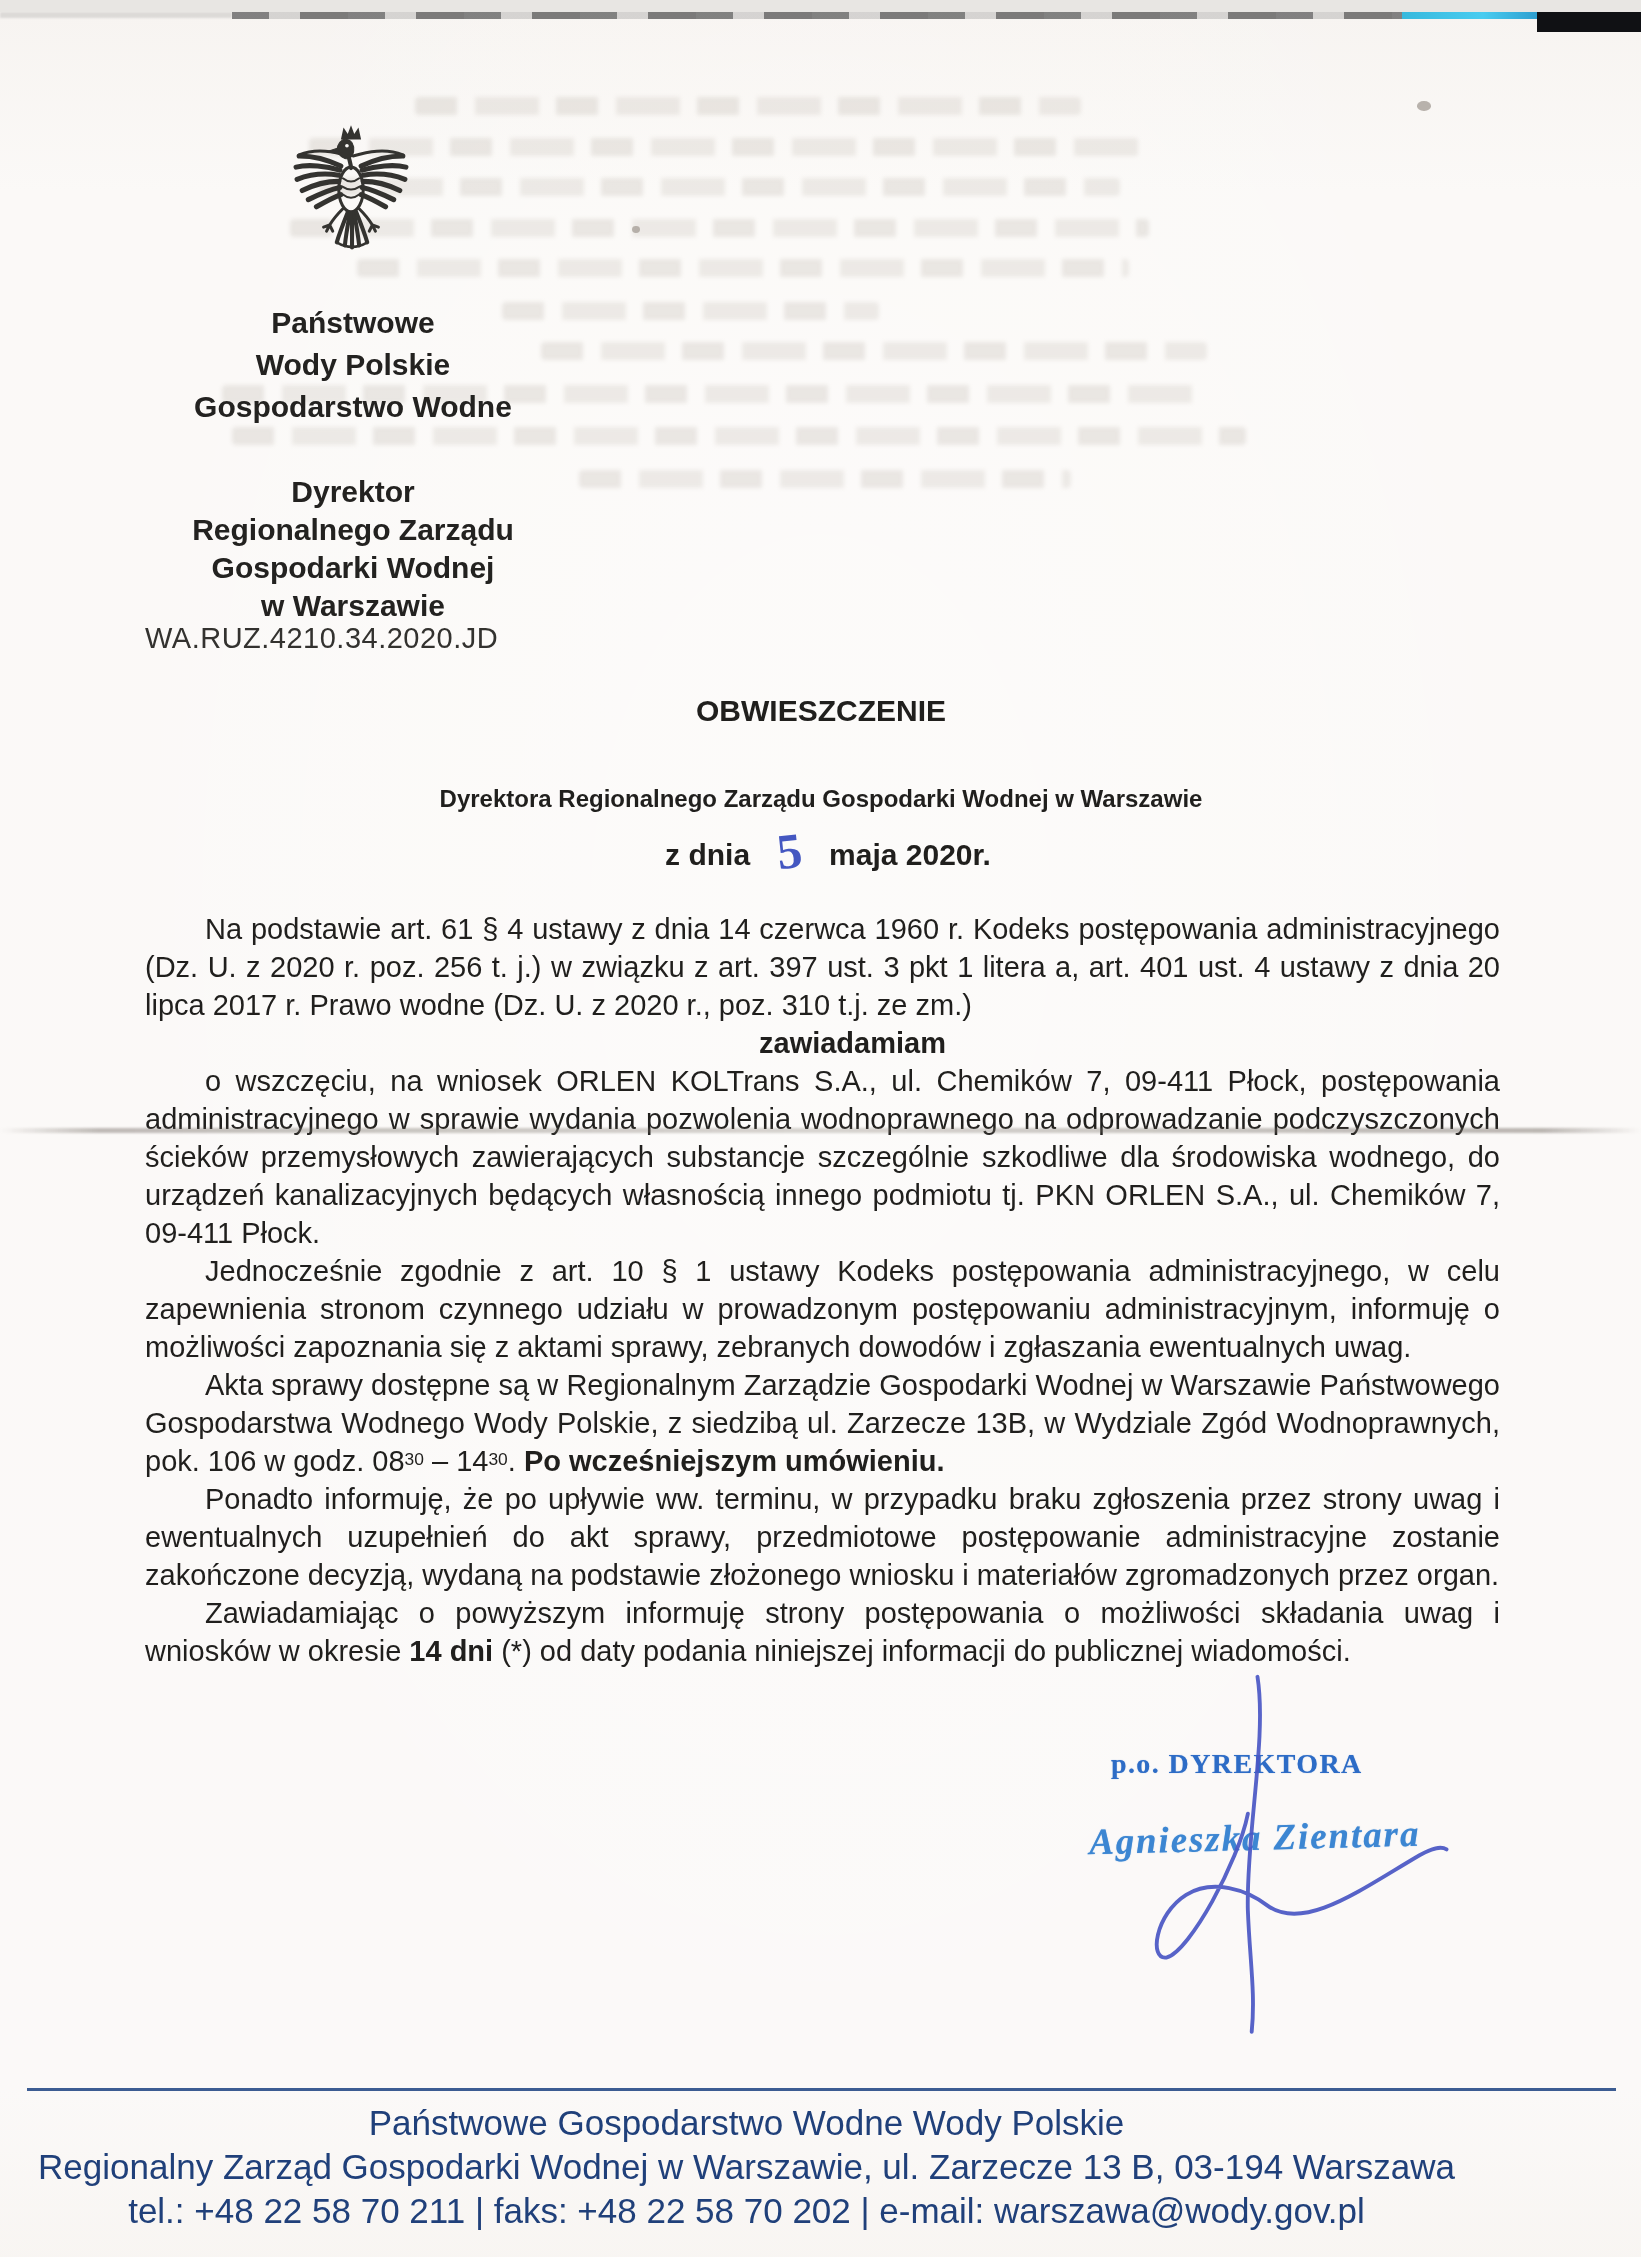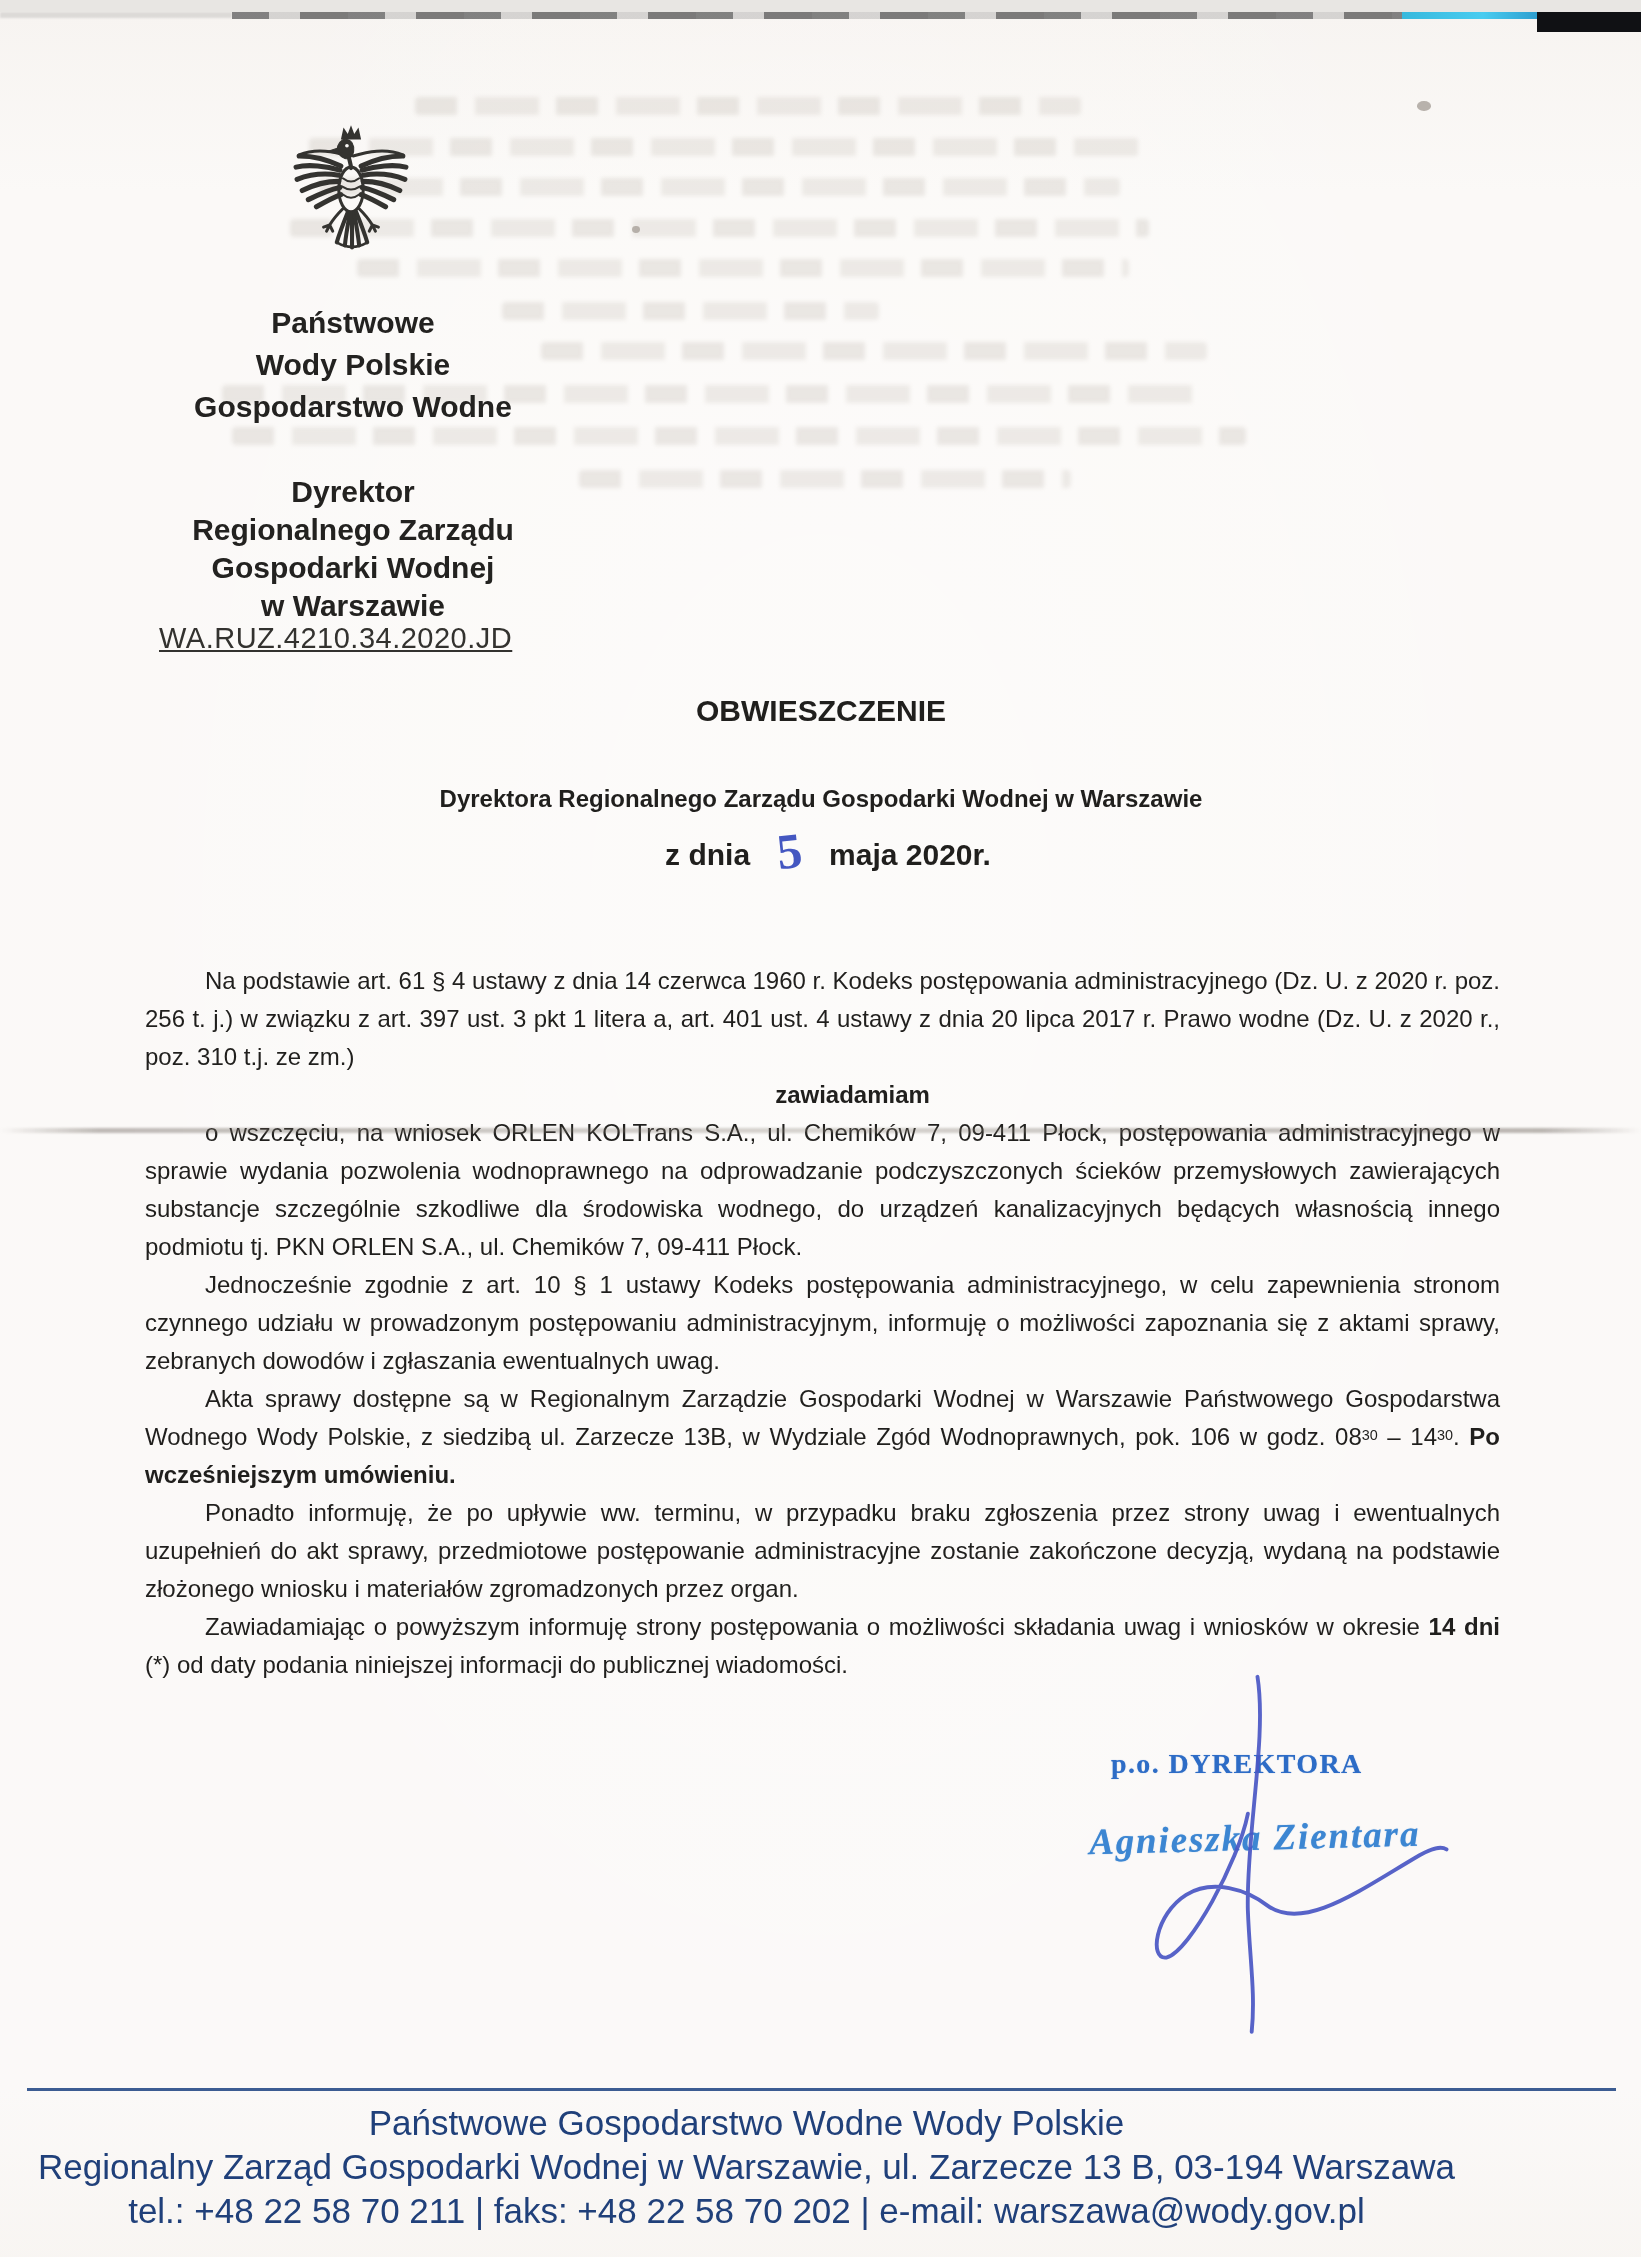--- a/index.html
+++ b/index.html
@@ -28,29 +28,29 @@
   
   .crease{position:absolute;top:1116px;left:0;width:1641px;height:4.8px;
     background:linear-gradient(90deg,rgba(110,102,94,0) 0,rgba(110,102,94,.42) 6%,rgba(130,122,112,.30) 50%,rgba(110,102,94,.45) 94%,rgba(110,102,94,0) 100%);
     filter:blur(1px);}
   
   .emblem{position:absolute;left:290px;top:112px;width:122px;height:135px;}
   .org-block{position:absolute;left:126px;top:290px;width:454px;text-align:center;
     font-weight:bold;font-size:30px;line-height:42px;color:#232220;}
   .issuer-block{position:absolute;left:126px;top:461px;width:454px;text-align:center;
     font-weight:bold;font-size:30px;line-height:38px;color:#232220;}
-  .case-number{position:absolute;left:159px;top:610px;font-size:29px;letter-spacing:0.5px;color:#33322f;text-decoration:underline;}
+  .case-number{position:absolute;left:145px;top:610px;font-size:29px;letter-spacing:0.5px;color:#33322f;}
   .doc-title{position:absolute;left:145px;top:682px;width:1352px;text-align:center;font-weight:bold;font-size:30px;}
   .doc-subtitle{position:absolute;left:145px;top:773px;width:1352px;text-align:center;font-weight:bold;font-size:24px;}
   .date-line{position:absolute;left:152px;top:826px;width:1352px;display:flex;justify-content:center;align-items:flex-start;gap:19.3px;
     font-weight:bold;font-size:30px;}
   .date-day{font-family:"Liberation Serif",serif;font-size:50px;line-height:39px;color:#4457c1;
     transform:rotate(-6deg);margin:-5.8px 7.7px 0 7.7px;font-weight:600;}
   
-  .body-text{position:absolute;left:145px;top:950px;width:1355px;font-size:24px;line-height:38px;text-align:justify;}
+  .body-text{position:absolute;left:145px;top:898px;width:1355px;font-size:29px;line-height:38px;text-align:justify;}
   .body-text p{margin:0;text-indent:60px;}
   .mid-heading{text-align:center;font-weight:bold;margin:26px 0 22px;text-indent:0;}
   .body-text sup{font-size:.6em;vertical-align:top;position:relative;top:-1.9px;}
   
   .sig{position:absolute;left:1014px;top:1659px;width:541px;height:381px;}
   .sig-role{position:absolute;left:97px;top:77px;font-family:"Liberation Serif",serif;font-weight:bold;
     font-size:28px;letter-spacing:1.4px;color:#2d6cc6;text-shadow:0 0 1px rgba(45,108,198,.55);}
   .sig-name{position:absolute;left:75px;top:145px;font-family:"Liberation Serif",serif;font-weight:bold;font-style:italic;
     font-size:37px;letter-spacing:1.9px;color:#3c86d2;transform:rotate(-1.5deg);text-shadow:0 0 1px rgba(60,134,210,.6);}
   .sig-pen{position:absolute;left:0;top:0;width:541px;height:381px;}

